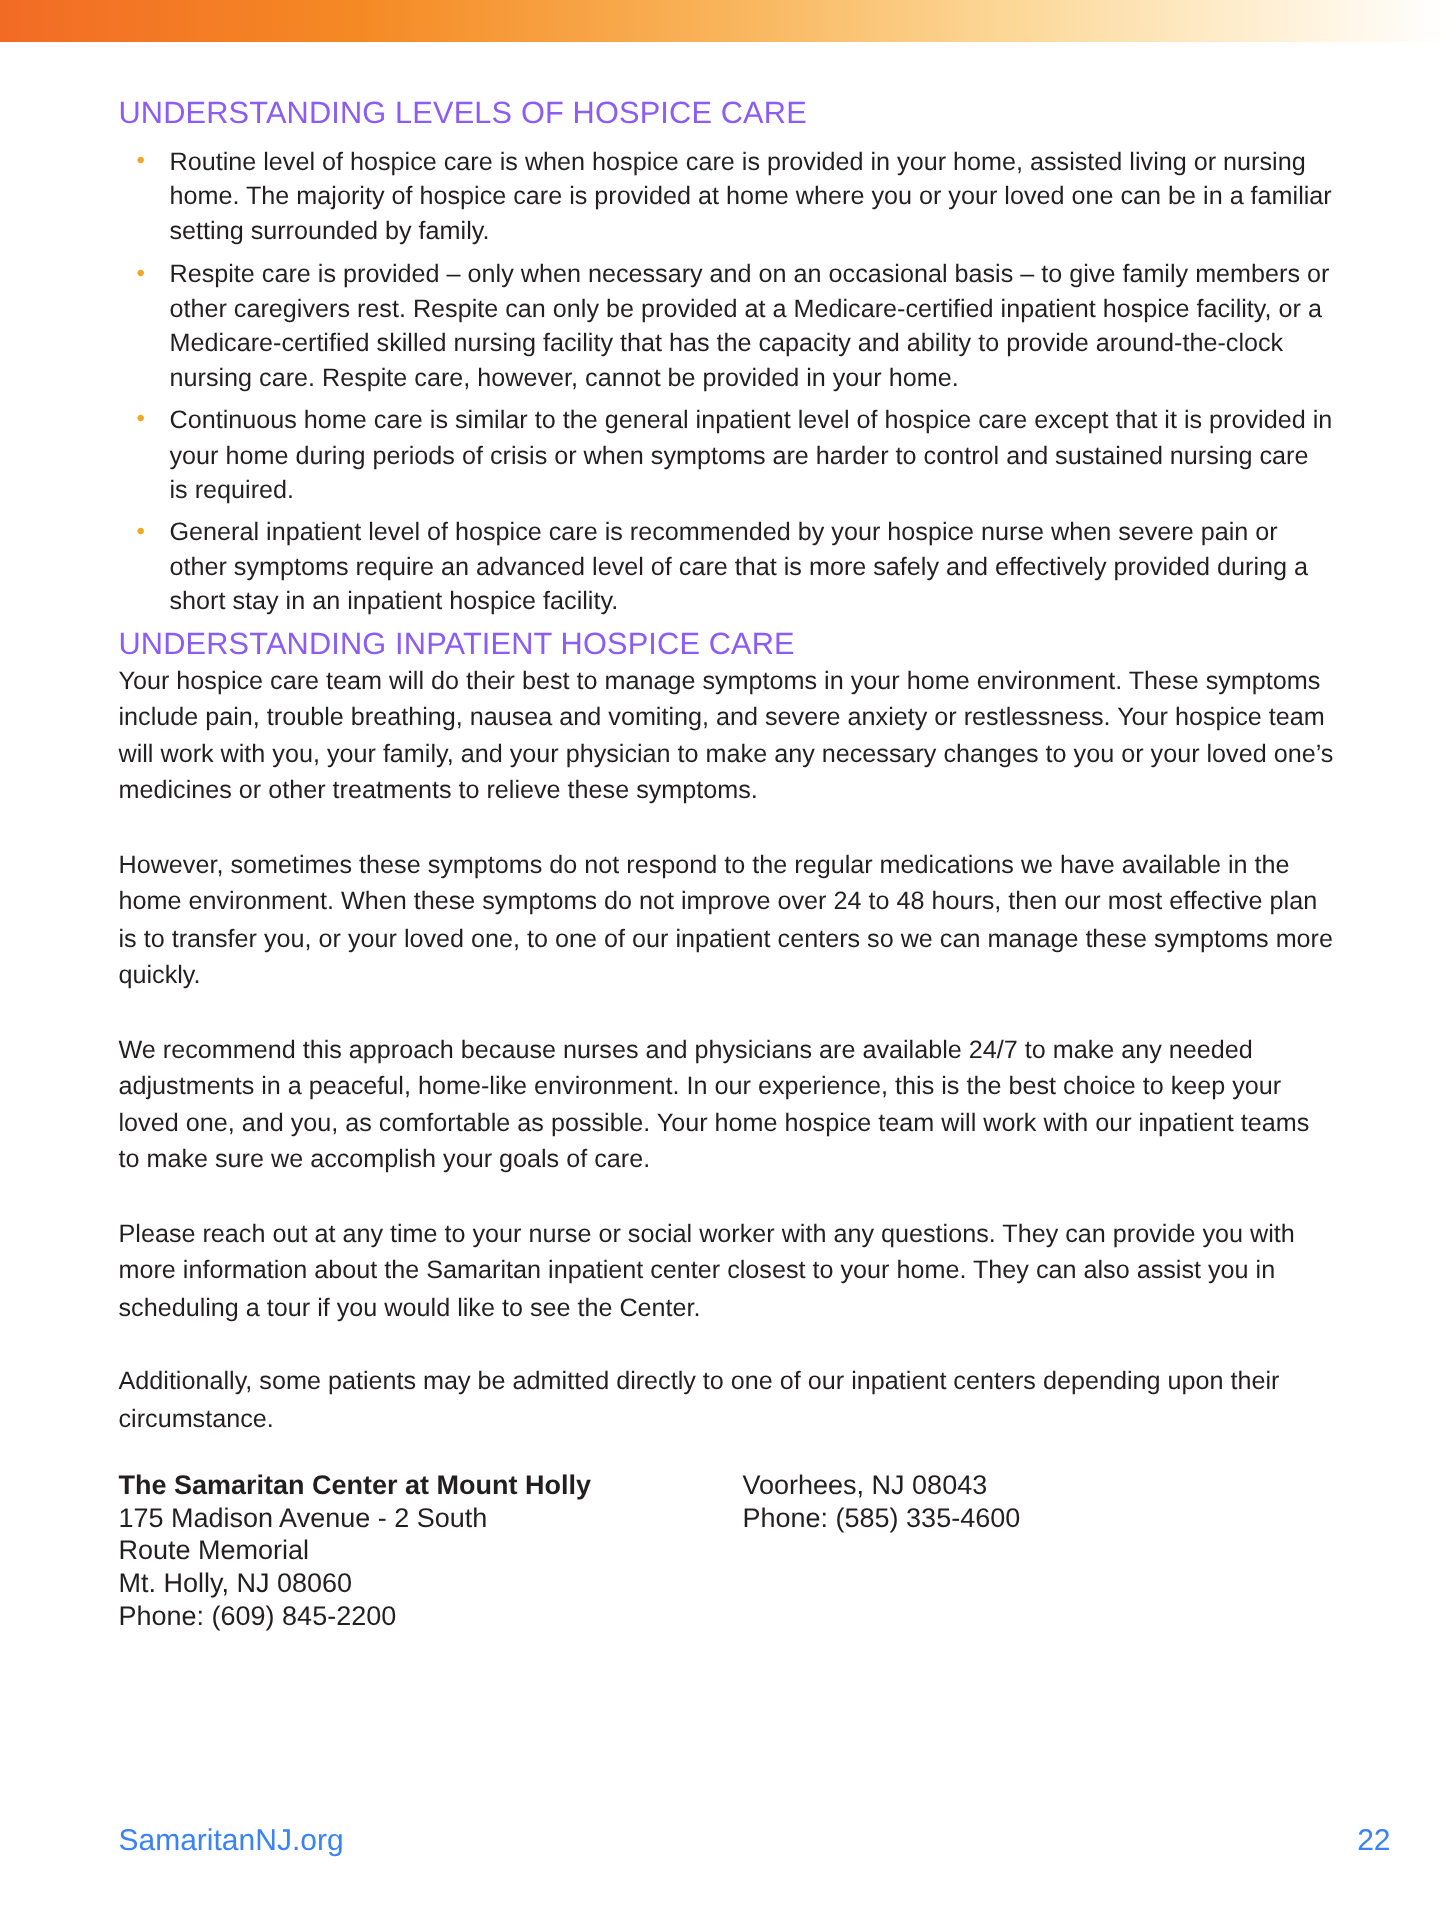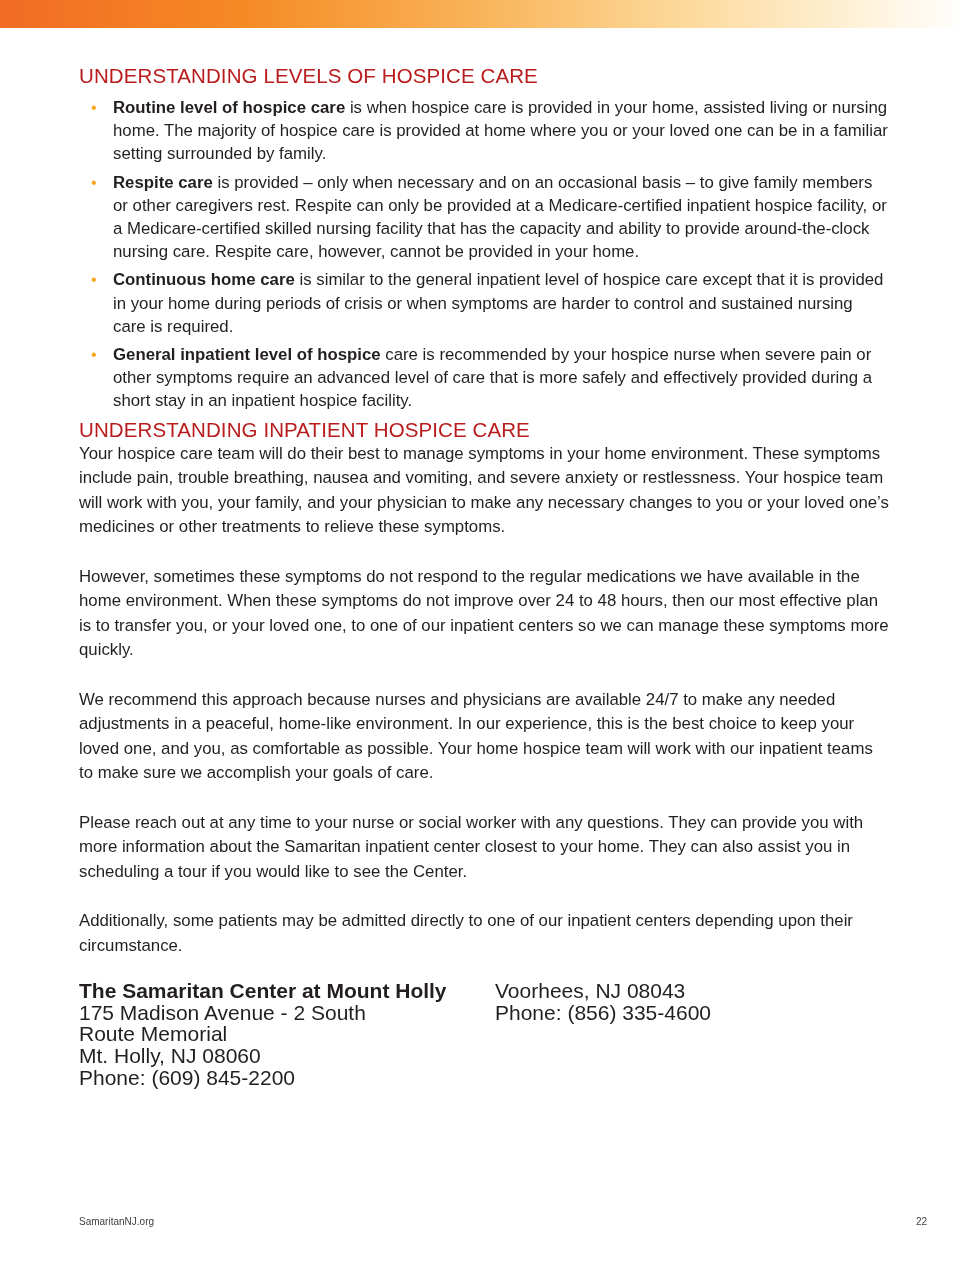--- a/index.html
+++ b/index.html
@@ -1,33 +1,33 @@
 <!DOCTYPE html>
 <html><head>
 <meta charset="utf-8">
 <style>
   html, body { margin:0; padding:0; background:#fff; }
   body { width:965px; height:1280px; position:relative; overflow:hidden;
          font-family:"Liberation Sans", sans-serif; color:#231f20; }
   .topbar { position:absolute; left:0; top:0; width:965px; height:28px;
             background:linear-gradient(90deg,#f26b25 0%,#f58a24 25%,#f9b45a 50%,#fcd898 70%,#fff3dc 90%,#ffffff 100%); }
   .content { position:absolute; left:79px; top:64px; width:810px; }
-  h2 { color:#b91c1c; font-weight:normal; font-size:20.5px; margin:0; letter-spacing:0.1px; }
+  h2 { color:#8b5cf6; font-weight:normal; font-size:20.5px; margin:0; letter-spacing:0.1px; }
   ul { list-style:none; margin:8px 0 0 0; padding:0; }
   li { position:relative; padding-left:34px; font-size:16.8px; line-height:23.2px; margin-bottom:5px; }
   li .bullet { position:absolute; left:12px; top:0; color:#f5a623; font-size:16px; }
-  li b { font-weight:bold; }
+  li b { font-weight:normal; }
   h2.second { }
   p { font-size:16.8px; line-height:24.6px; margin:0 0 24.6px 0; }
   p.first { }
   .centers { display:flex; margin-top:-3px; }
-  .center { font-size:21px; line-height:21.8px; }
+  .center { font-size:18px; line-height:21.8px; }
   .center.left { width:416px; }
   .center .name { font-weight:bold; }
-  .footer { position:absolute; top:1216px; font-size:10px; color:#404040; }
+  .footer { position:absolute; top:1216px; font-size:20px; color:#3b82f6; }
   .footer.site { left:79px; }
   .footer.page { right:38px; }
 </style>
 </head>
 <body>
 
 <div class="topbar"></div>
 
 <div class="content">
   <h2>UNDERSTANDING LEVELS OF HOSPICE CARE</h2>
@@ -48,19 +48,19 @@
   <div class="centers">
     <div class="center left">
       <div class="name">The Samaritan Center at Mount Holly</div>
       <div>175 Madison Avenue - 2 South</div>
       <div>Route Memorial</div>
       <div>Mt. Holly, NJ 08060</div>
       <div>Phone: (609) 845-2200</div>
     </div>
     <div class="center">
       <div>Voorhees, NJ 08043</div>
-      <div>Phone: (856) 335-4600</div>
+      <div>Phone: (585) 335-4600</div>
     </div>
   </div>
 </div>
 
 <div class="footer site">SamaritanNJ.org</div>
 <div class="footer page">22</div>
 
 </body></html>

